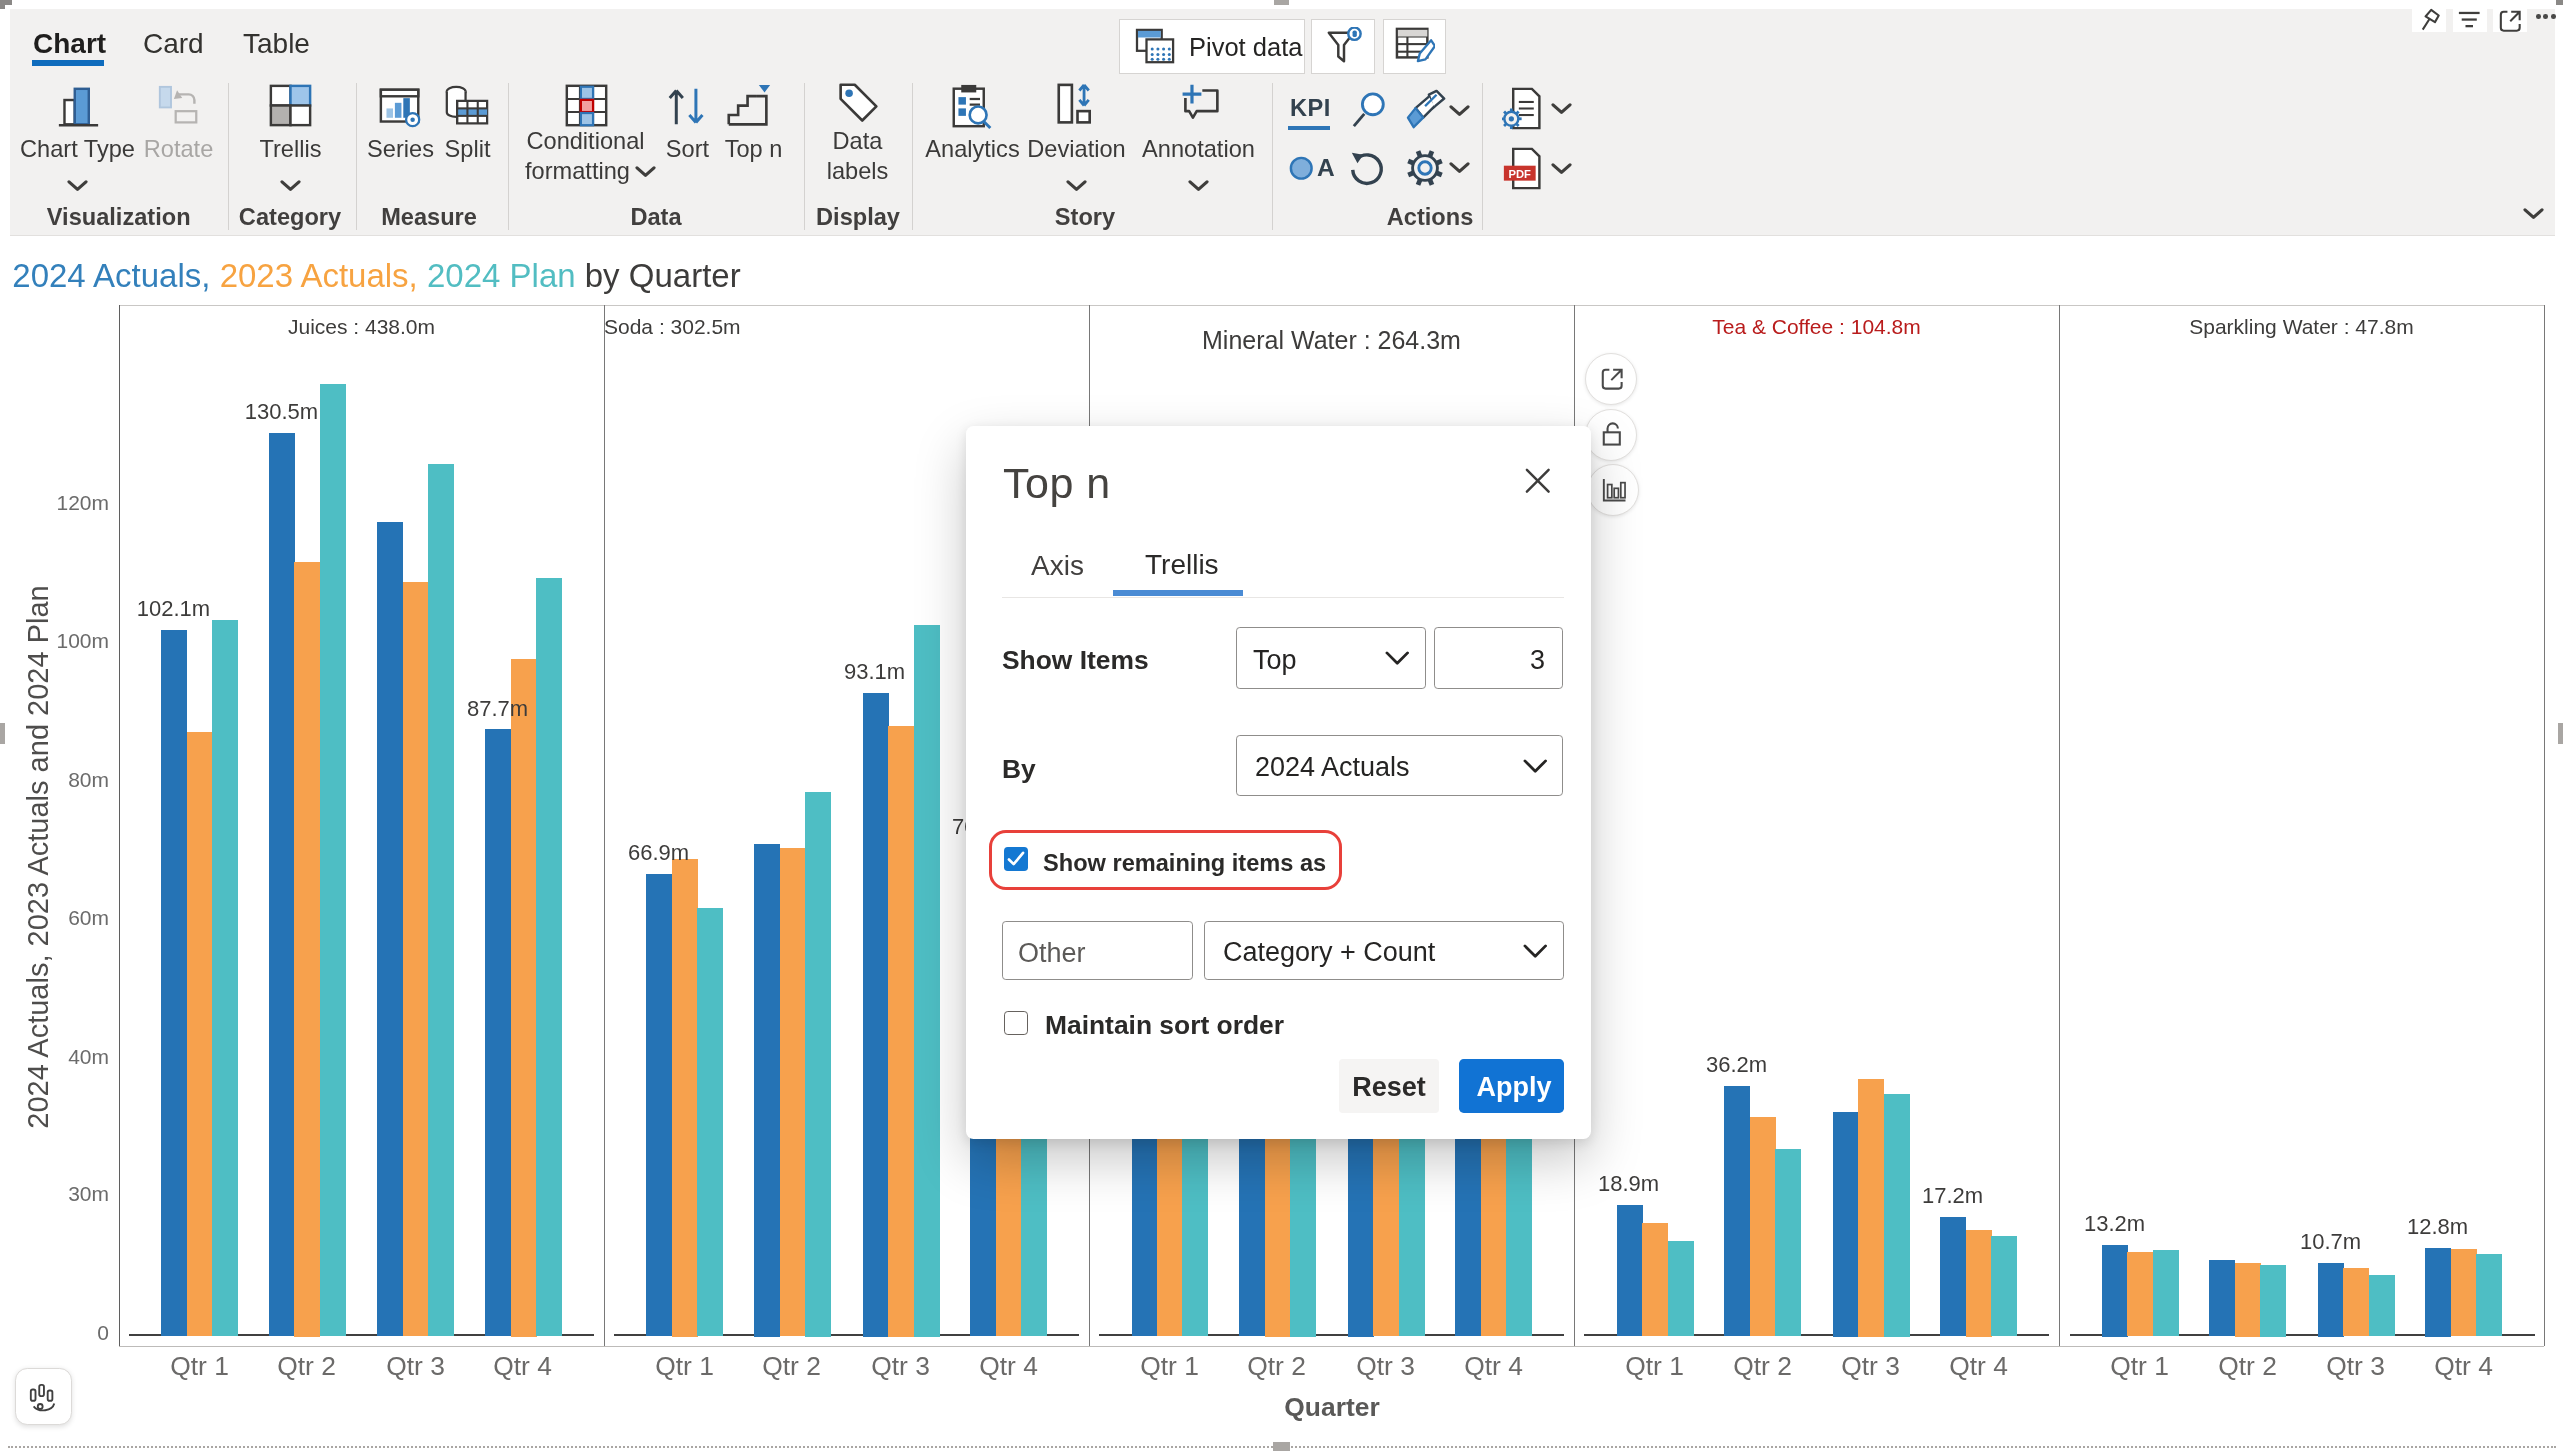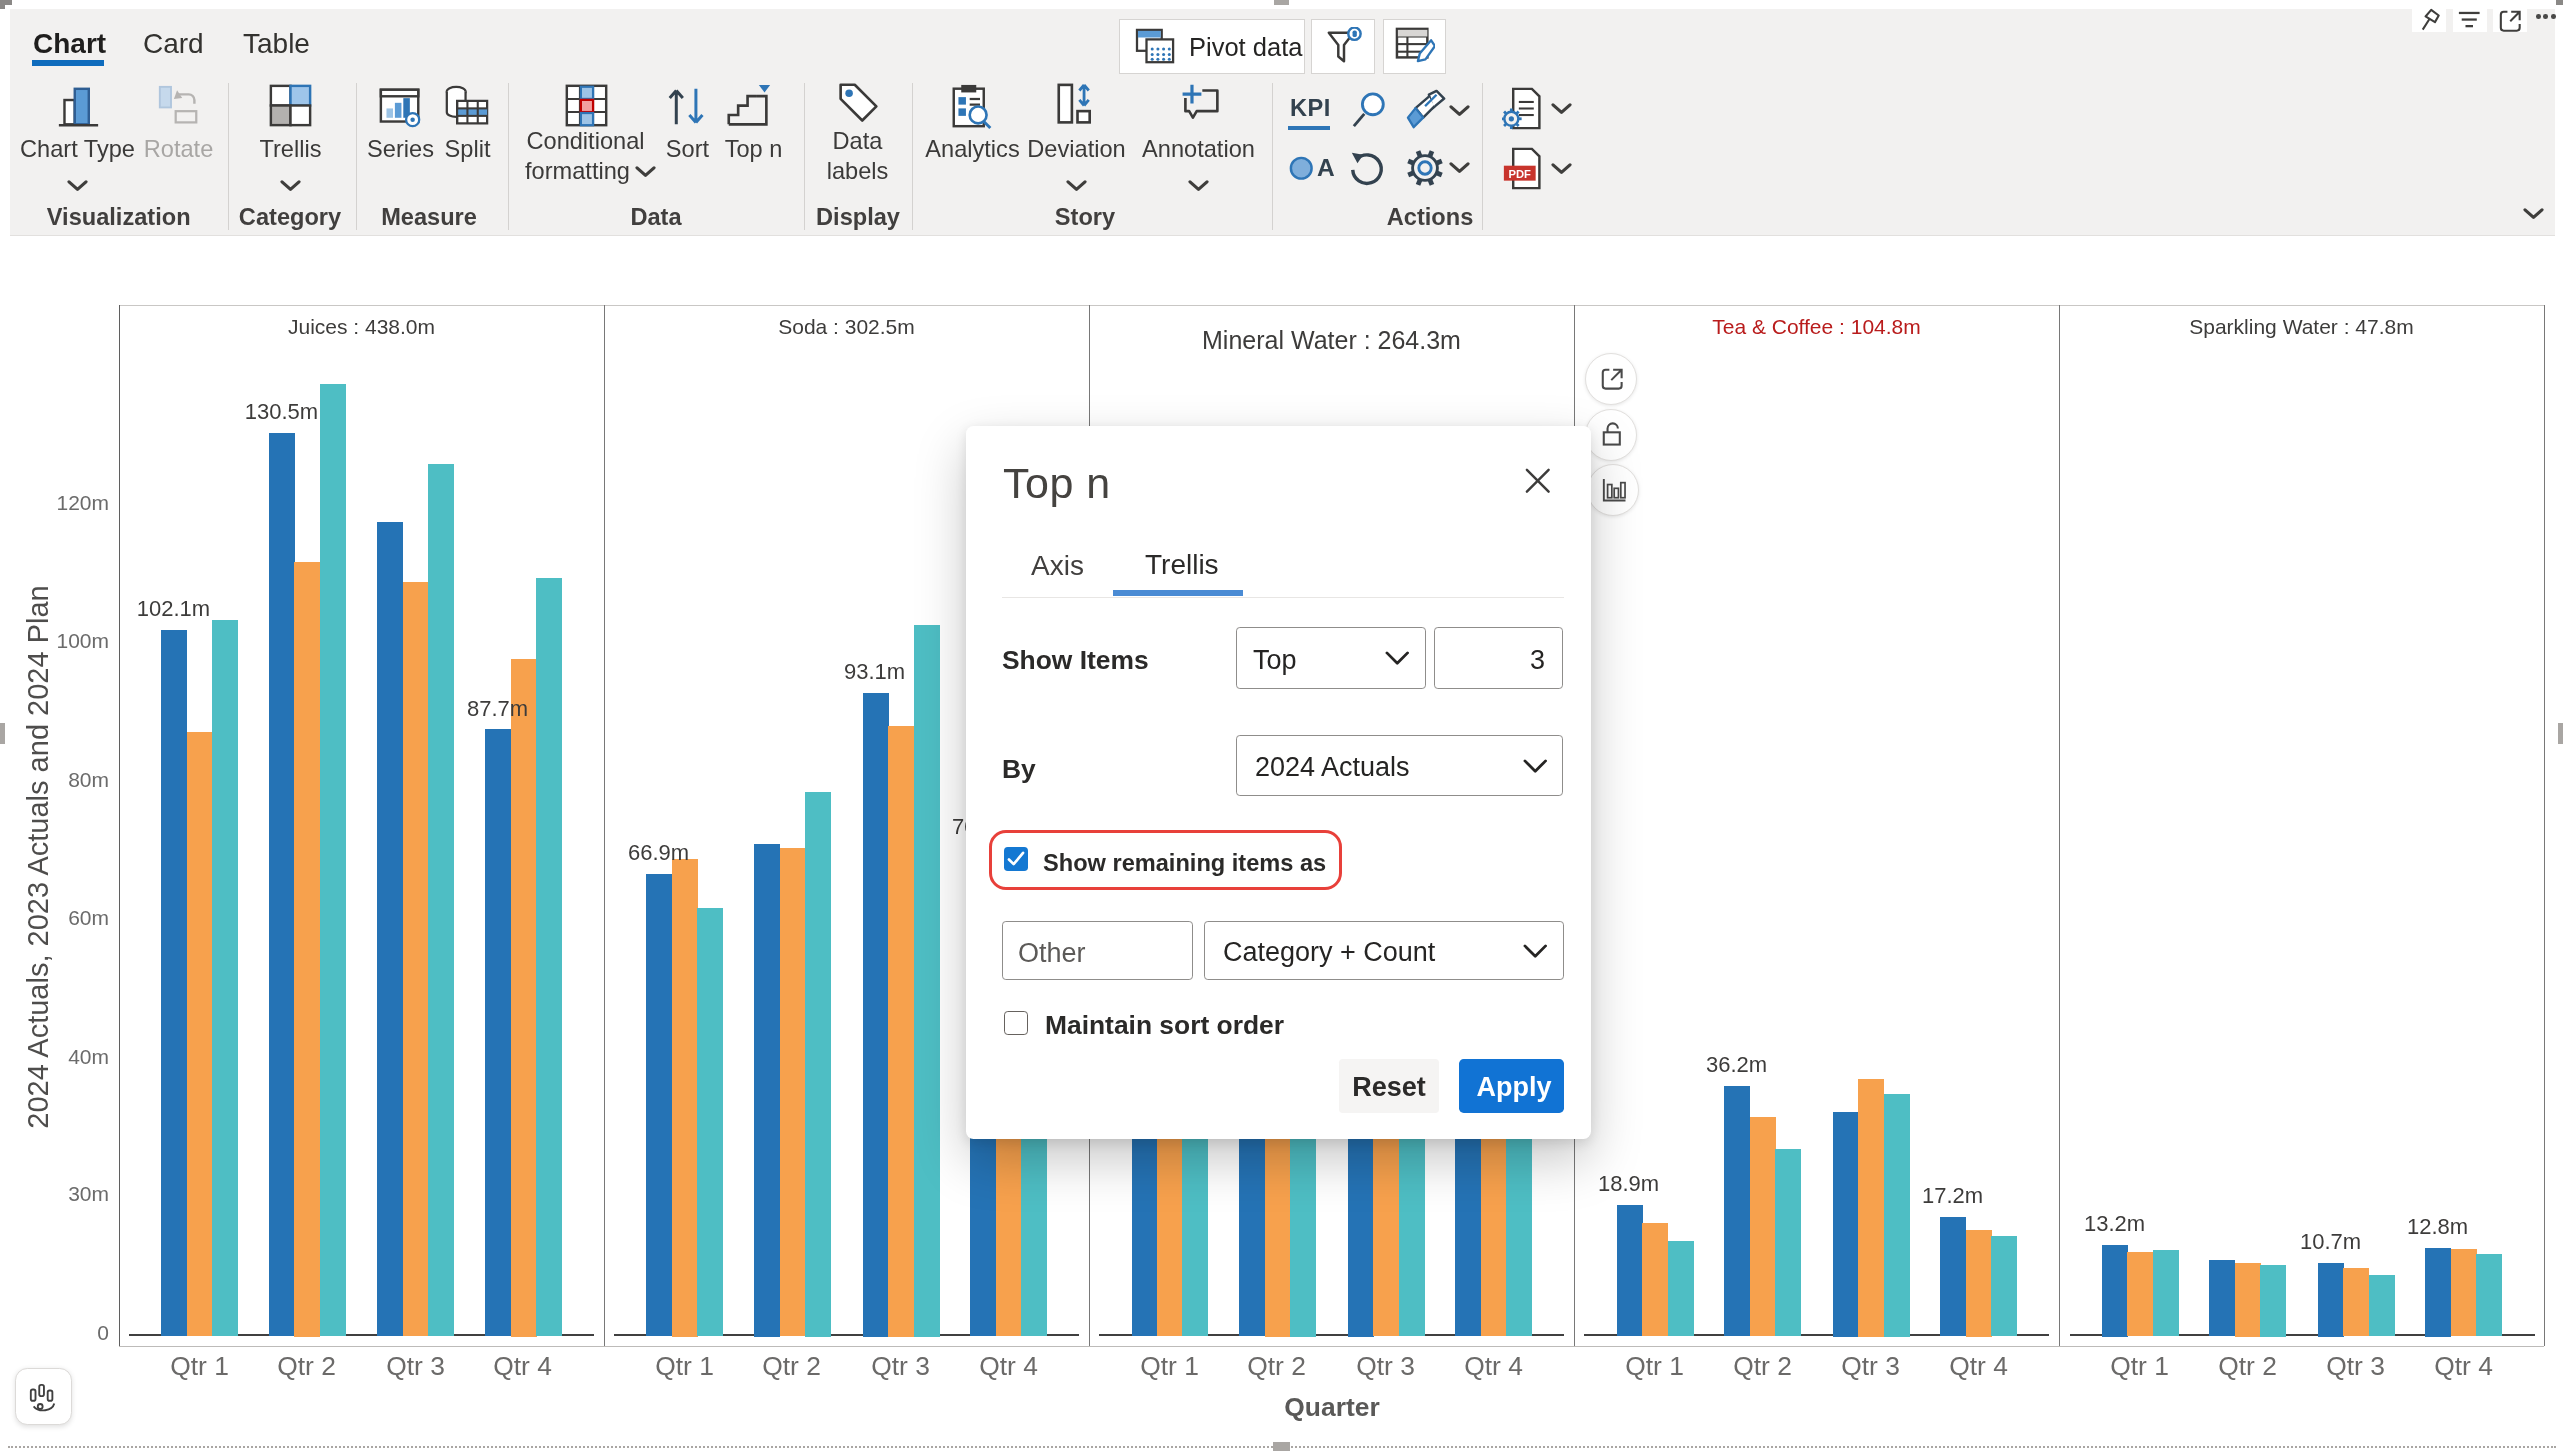--- a/index.html
+++ b/index.html
@@ -254,20 +254,21 @@
 <line x1="5" y1="10" x2="21" y2="10" stroke="#3f3e3c" stroke-width="2.4"></line>
 <line x1="9" y1="17" x2="17" y2="17" stroke="#3f3e3c" stroke-width="2.4"></line>
     </svg>
 <svg class="abs" style="left:2498px;top:8.5px" width="24.5" height="24.5" viewBox="0 0 26 26">
 <path d="M10 3 H6 a3 3 0 0 0 -3 3 v14 a3 3 0 0 0 3 3 h14 a3 3 0 0 0 3 -3 v-4" fill="none" stroke="#3f3e3c" stroke-width="2.2"></path>
 <path d="M14 3 h9 v9 M23 3 L13 13" fill="none" stroke="#3f3e3c" stroke-width="2.2"></path>
     </svg>
 <div class="abs" style="left:2536px;top:14px;width:4.7px;height:4.7px;border-radius:50%;background:#4a4948"></div>
 <div class="abs" style="left:2543px;top:14px;width:4.7px;height:4.7px;border-radius:50%;background:#4a4948"></div>
 <div class="abs" style="left:2551px;top:14px;width:4.7px;height:4.7px;border-radius:50%;background:#4a4948"></div>
+<div class="abs" style="left:12.3px;top:257px;font-size:33px;color:#3d3c3b"><span style="color:#3380BB">2024 Actuals,</span> <span style="color:#F7A341">2023 Actuals,</span> <span style="color:#52BDC2">2024 Plan</span> by Quarter</div>
 <div class="abs" style="left:119px;top:305px;width:2425px;height:0.9px;background:#c9c7c5"></div>
 <div class="abs" style="left:119px;top:305px;width:1.4px;height:1041px;background:#5f5f5f"></div>
 <div class="abs" style="left:604px;top:305px;width:0.9px;height:1041px;background:#787878"></div>
 <div class="abs" style="left:1089px;top:305px;width:0.9px;height:1041px;background:#787878"></div>
 <div class="abs" style="left:1574px;top:305px;width:0.9px;height:1041px;background:#787878"></div>
 <div class="abs" style="left:2059px;top:305px;width:0.9px;height:1041px;background:#787878"></div>
 <div class="abs" style="left:2544px;top:305px;width:0.9px;height:1041px;background:#787878"></div>
 <div class="abs" style="left:119px;top:1346px;width:2425px;height:0.9px;background:#bdbbb9"></div>
 <div class="abs" style="left:0px;top:1321px;width:109px;text-align:right;font-size:21px;color:#6b6b6b">0</div>
 <div class="abs" style="left:0px;top:1182px;width:109px;text-align:right;font-size:21px;color:#6b6b6b">30m</div>
@@ -291,21 +292,21 @@
 <div class="abs" style="left:187px;top:399px;width:189px;text-align:center;font-size:22px;color:#3d3c3b">130.5m</div>
 <div class="bar" style="left:377px;top:522px;width:25.5px;height:814px;background:#2573B5"></div>
 <div class="bar" style="left:403px;top:582px;width:25.5px;height:754px;background:#F7A14D"></div>
 <div class="bar" style="left:428px;top:464px;width:25.5px;height:872px;background:#4EBEC4"></div>
 <div class="abs" style="left:321px;top:1351px;width:189px;text-align:center;font-size:26.4px;color:#6b6a69">Qtr 3</div>
 <div class="bar" style="left:485px;top:729px;width:25.5px;height:607px;background:#2573B5"></div>
 <div class="bar" style="left:511px;top:659px;width:25.5px;height:678px;background:#F7A14D"></div>
 <div class="bar" style="left:536px;top:578px;width:25.5px;height:758px;background:#4EBEC4"></div>
 <div class="abs" style="left:428px;top:1351px;width:189px;text-align:center;font-size:26.4px;color:#6b6a69">Qtr 4</div>
 <div class="abs" style="left:403px;top:696px;width:189px;text-align:center;font-size:22px;color:#3d3c3b">87.7m</div>
-<div class="abs" style="left:604px;top:315px;width:485px;text-align:center;font-size:21px;color:#3d3c3b">Soda :  302.5m</div>
+<div class="abs" style="left:604px;top:315px;width:485px;font-size:21px;color:#3d3c3b">Soda :  302.5m</div>
 <div class="abs" style="left:614px;top:1334px;width:465px;height:2.4px;background:#404040"></div>
 <div class="bar" style="left:646px;top:874px;width:25.5px;height:462px;background:#2573B5"></div>
 <div class="bar" style="left:672px;top:859px;width:25.5px;height:478px;background:#F7A14D"></div>
 <div class="bar" style="left:697px;top:908px;width:25.5px;height:428px;background:#4EBEC4"></div>
 <div class="abs" style="left:590px;top:1351px;width:189px;text-align:center;font-size:26.4px;color:#6b6a69">Qtr 1</div>
 <div class="abs" style="left:564px;top:840px;width:189px;text-align:center;font-size:22px;color:#3d3c3b">66.9m</div>
 <div class="bar" style="left:754px;top:844px;width:25.5px;height:493px;background:#2573B5"></div>
 <div class="bar" style="left:780px;top:848px;width:25.5px;height:488px;background:#F7A14D"></div>
 <div class="bar" style="left:805px;top:792px;width:25.5px;height:545px;background:#4EBEC4"></div>
 <div class="abs" style="left:697px;top:1351px;width:189px;text-align:center;font-size:26.4px;color:#6b6a69">Qtr 2</div>

